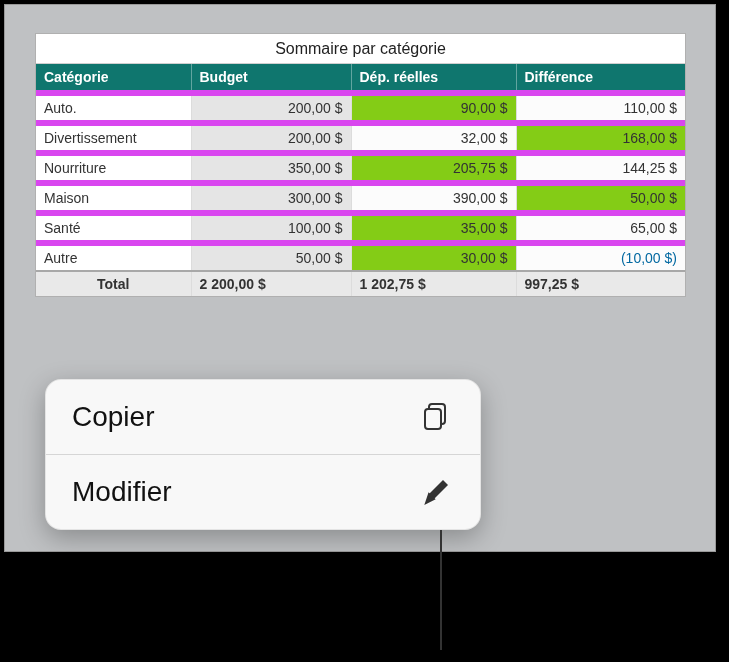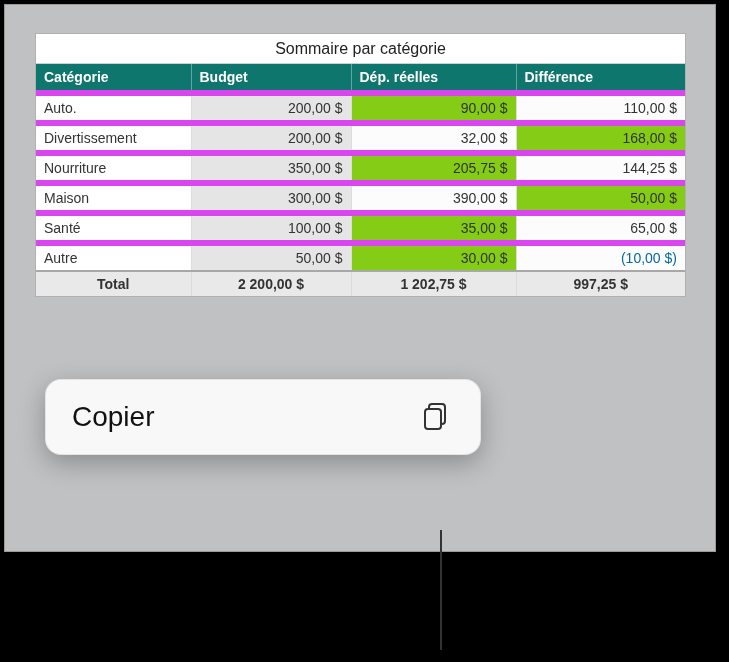--- a/index.html
+++ b/index.html
@@ -60,21 +60,21 @@
     .budgetcell { background: #e5e5e5; text-align: right; }
     .numcell-a { background: #84cc16; text-align: right; }
     .numcell-b { background: #fcfcfc; text-align: right; }
     .neg { color: #0369a1; }
     tr.total td {
       background: #e9e9e9;
       font-weight: 700;
       border-top: 2px solid #a8a8a8;
     }
     tr.total td.catcell { text-align: center; }
-    tr.total td.num { text-align: center; }
+    tr.total td.num { text-align: left; }
 
     .popmenu {
       position: absolute;
       top: 374px; left: 40px;
       width: 436px;
       background: #f8f8f8;
       border-radius: 16px;
       border: 1px solid rgba(0,0,0,0.08);
       box-shadow: 0 8px 26px rgba(0,0,0,0.28);
       overflow: hidden;
@@ -172,17 +172,26 @@
   <div class="popmenu">
     <div class="menuitem">
       <span>Copier</span>
       <span class="icon">
         <svg viewBox="0 0 34 34" fill="none" stroke="#333" stroke-width="2">
           <rect x="9" y="4" width="16" height="20" rx="3"></rect>
           <rect x="5" y="9" width="16" height="20" rx="3" fill="#f8f8f8"></rect>
         </svg>
       </span>
     </div>
+    <div class="menuitem">
+      <span>Modifier</span>
+      <span class="icon">
+        <svg viewBox="0 0 34 34" fill="none" stroke="#333" stroke-width="2">
+          <path d="M6 28 L9 19 L23 5 L28 10 L14 24 Z" fill="#333" stroke="none"></path>
+          <path d="M6 28 L9 19 L14 24 Z" fill="#333"></path>
+        </svg>
+      </span>
+    </div>
   </div>
 
 </div>
 
 <div class="callout-line"></div>
 
 </body></html>

